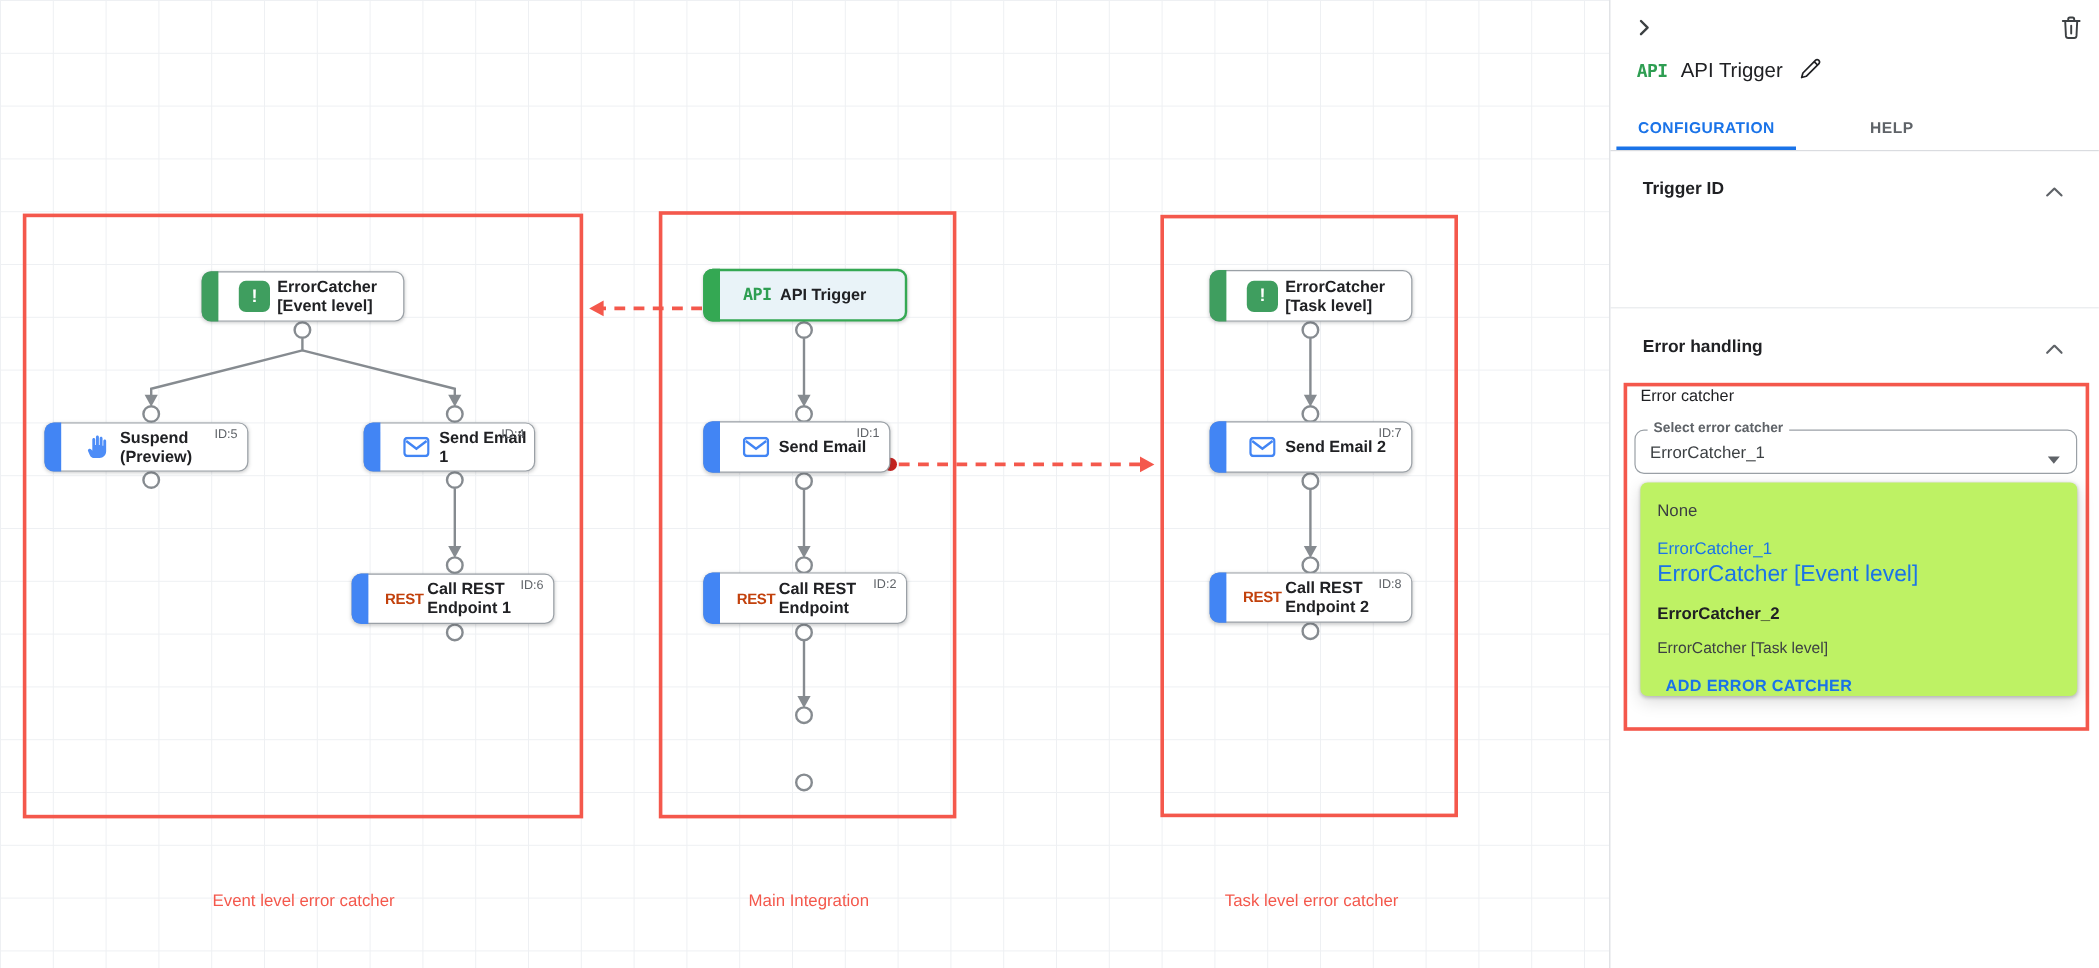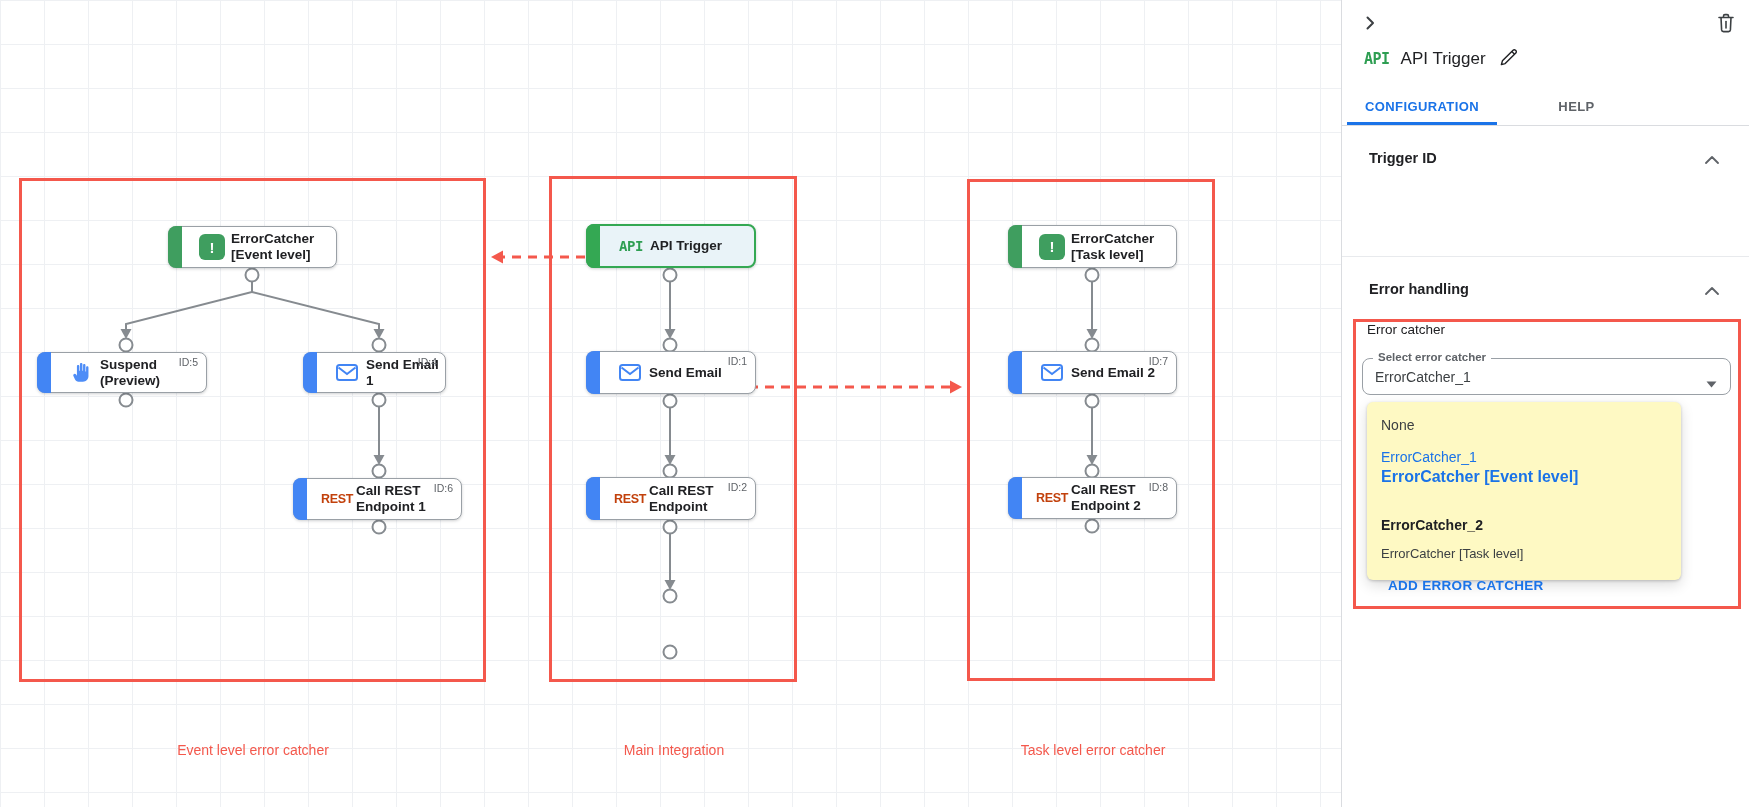--- a/index.html
+++ b/index.html
@@ -59,27 +59,27 @@
   .chev { position:absolute; right:28px; }
   .field { position:absolute; border:1px solid #9aa0a6; border-radius:8px; background:#fff;
            display:flex; align-items:center; }
   .float-label { position:absolute; top:-8px; background:#fff; padding:0 5px; font-size:11.5px;
                  font-weight:bold; color:#5f6368; white-space:nowrap; }
   .divider { position:absolute; left:0; width:408px; height:1px; background:#e8eaed; }
   .redbox { position:absolute; left:11px; top:319px; width:388px; height:290px; border:3px solid #f4584c; }
   .ec-label { position:absolute; left:25px; top:322px; font-size:13.5px; color:#202124; }
   .select-value { margin-left:12px; font-size:14px; color:#3c4043; }
   .caret { position:absolute; right:13px; top:15px; }
-  .dropdown { position:absolute; left:25px; top:402px; width:314px; height:178px; background:#fef9c3;
+  .dropdown { position:absolute; left:25px; top:402px; width:364px; height:178px; background:#bef264;
               border-radius:6px; box-shadow:0 1px 3px rgba(0,0,0,.2), 0 5px 14px rgba(0,0,0,.14);
               padding:15px 14px; }
   .dd-item { cursor:pointer; }
   .dd-none { font-size:14px; color:#3c4043; margin-bottom:16px; }
   .dd-name-blue { font-size:14px; color:#1a73e8; margin-bottom:3px; }
-  .dd-detail-blue { font-size:16px; color:#1a73e8; margin-bottom:31px;font-weight:bold; }
+  .dd-detail-blue { font-size:19px; color:#1a73e8; margin-bottom:13px; }
   .dd-name-dark { font-size:14px; font-weight:bold; color:#202124; margin-bottom:13px; }
   .dd-detail-dark { font-size:13px; color:#3c4043; margin-bottom:17px; }
   .dd-add { font-size:13.5px; font-weight:bold; color:#1a73e8; letter-spacing:.3px; margin-left:7px; cursor:pointer; }
   .prefix { margin-left:12px; font-size:14px; color:#9aa0a6; }
   .fval { margin-left:7px; font-size:14px; color:#202124; }
 </style>
 </head>
 <body>
 
 <div class="canvas">
@@ -218,21 +218,21 @@
     <span class="bar"></span>
     <span class="iconbox">
         <span class="api-badge">API</span>
       </span>
     <div class="nlabel">
         <span>API Trigger</span>
         <span></span>
       </div>
   </div>
 
-  <div class="node" style="left:586px; top:351px; width:170px; height:43px;">
+  <div class="node" style="left:586px; top:351px; width:156px; height:43px;">
     <span class="bar"></span>
     <span class="iconbox">
       <svg width="22" height="17" viewBox="0 0 22 17">
           <rect x="1" y="1" width="20" height="15" rx="2.5" fill="none" stroke="#4285f4" stroke-width="2"></rect>
           <path d="M2.5 3.5l8.5 6.5 8.5-6.5" fill="none" stroke="#4285f4" stroke-width="2"></path>
         </svg>
     </span>
     <div class="nlabel">
         <span>Send Email</span>
         <span></span>

